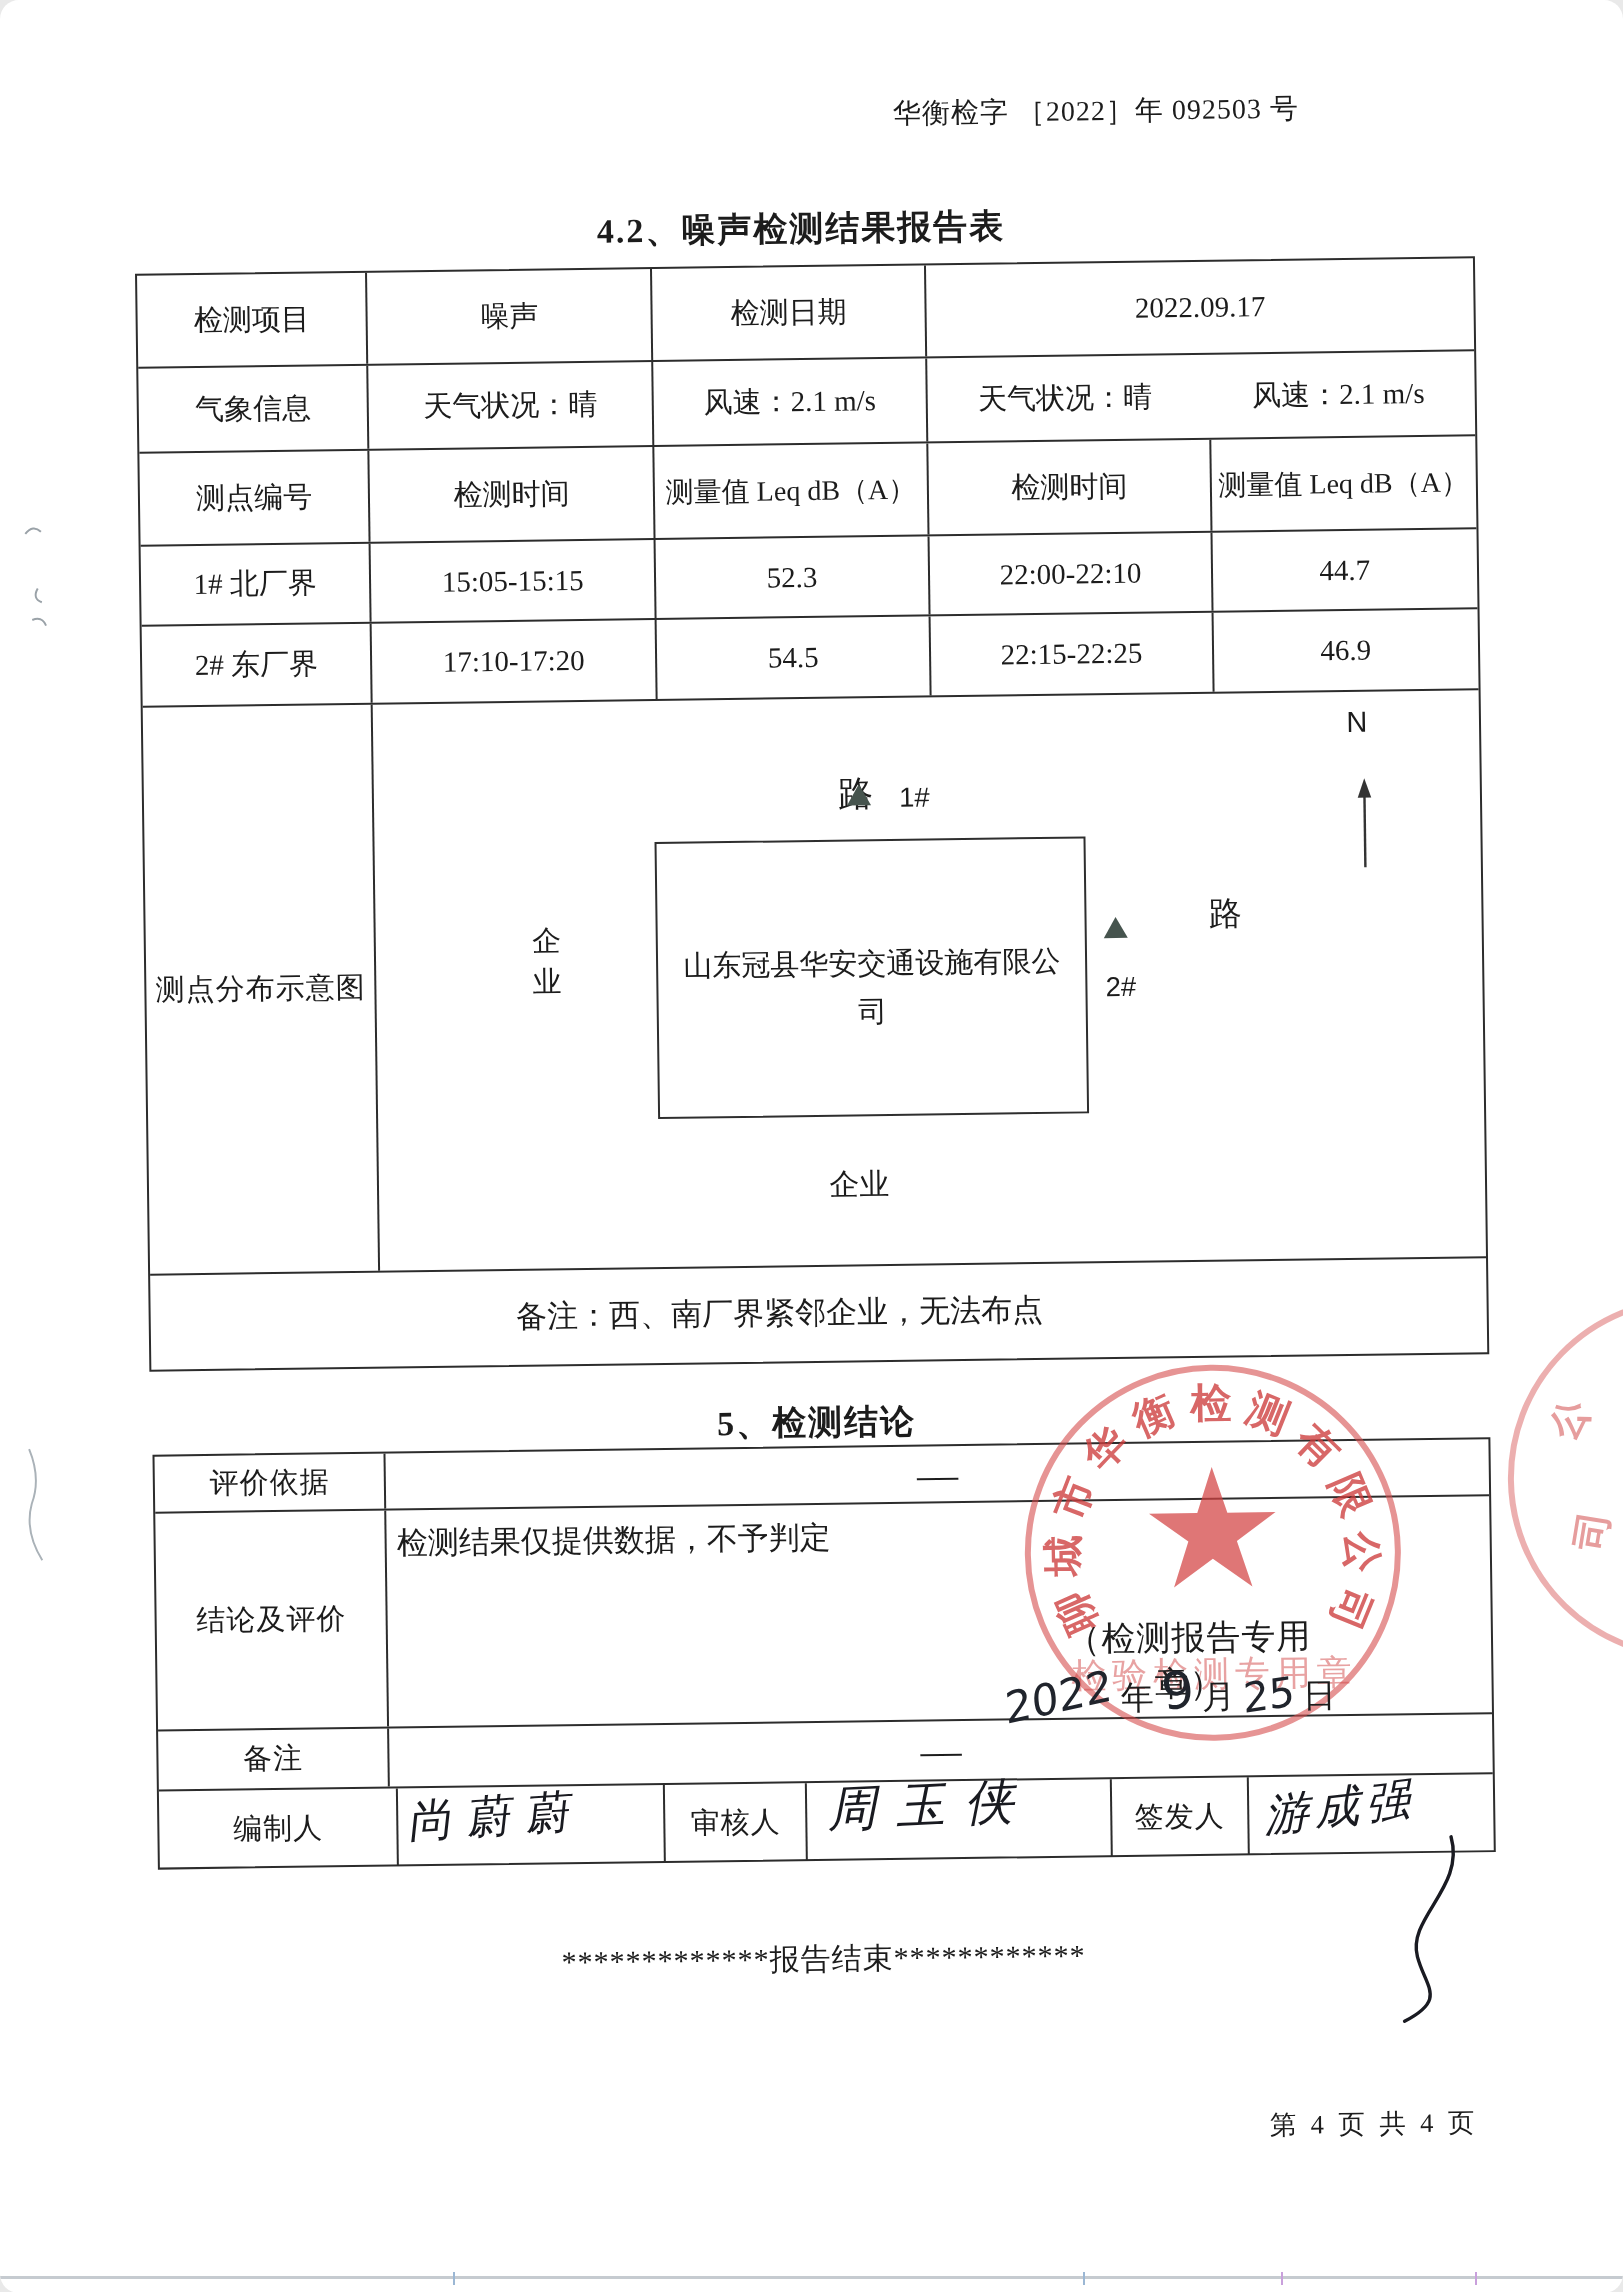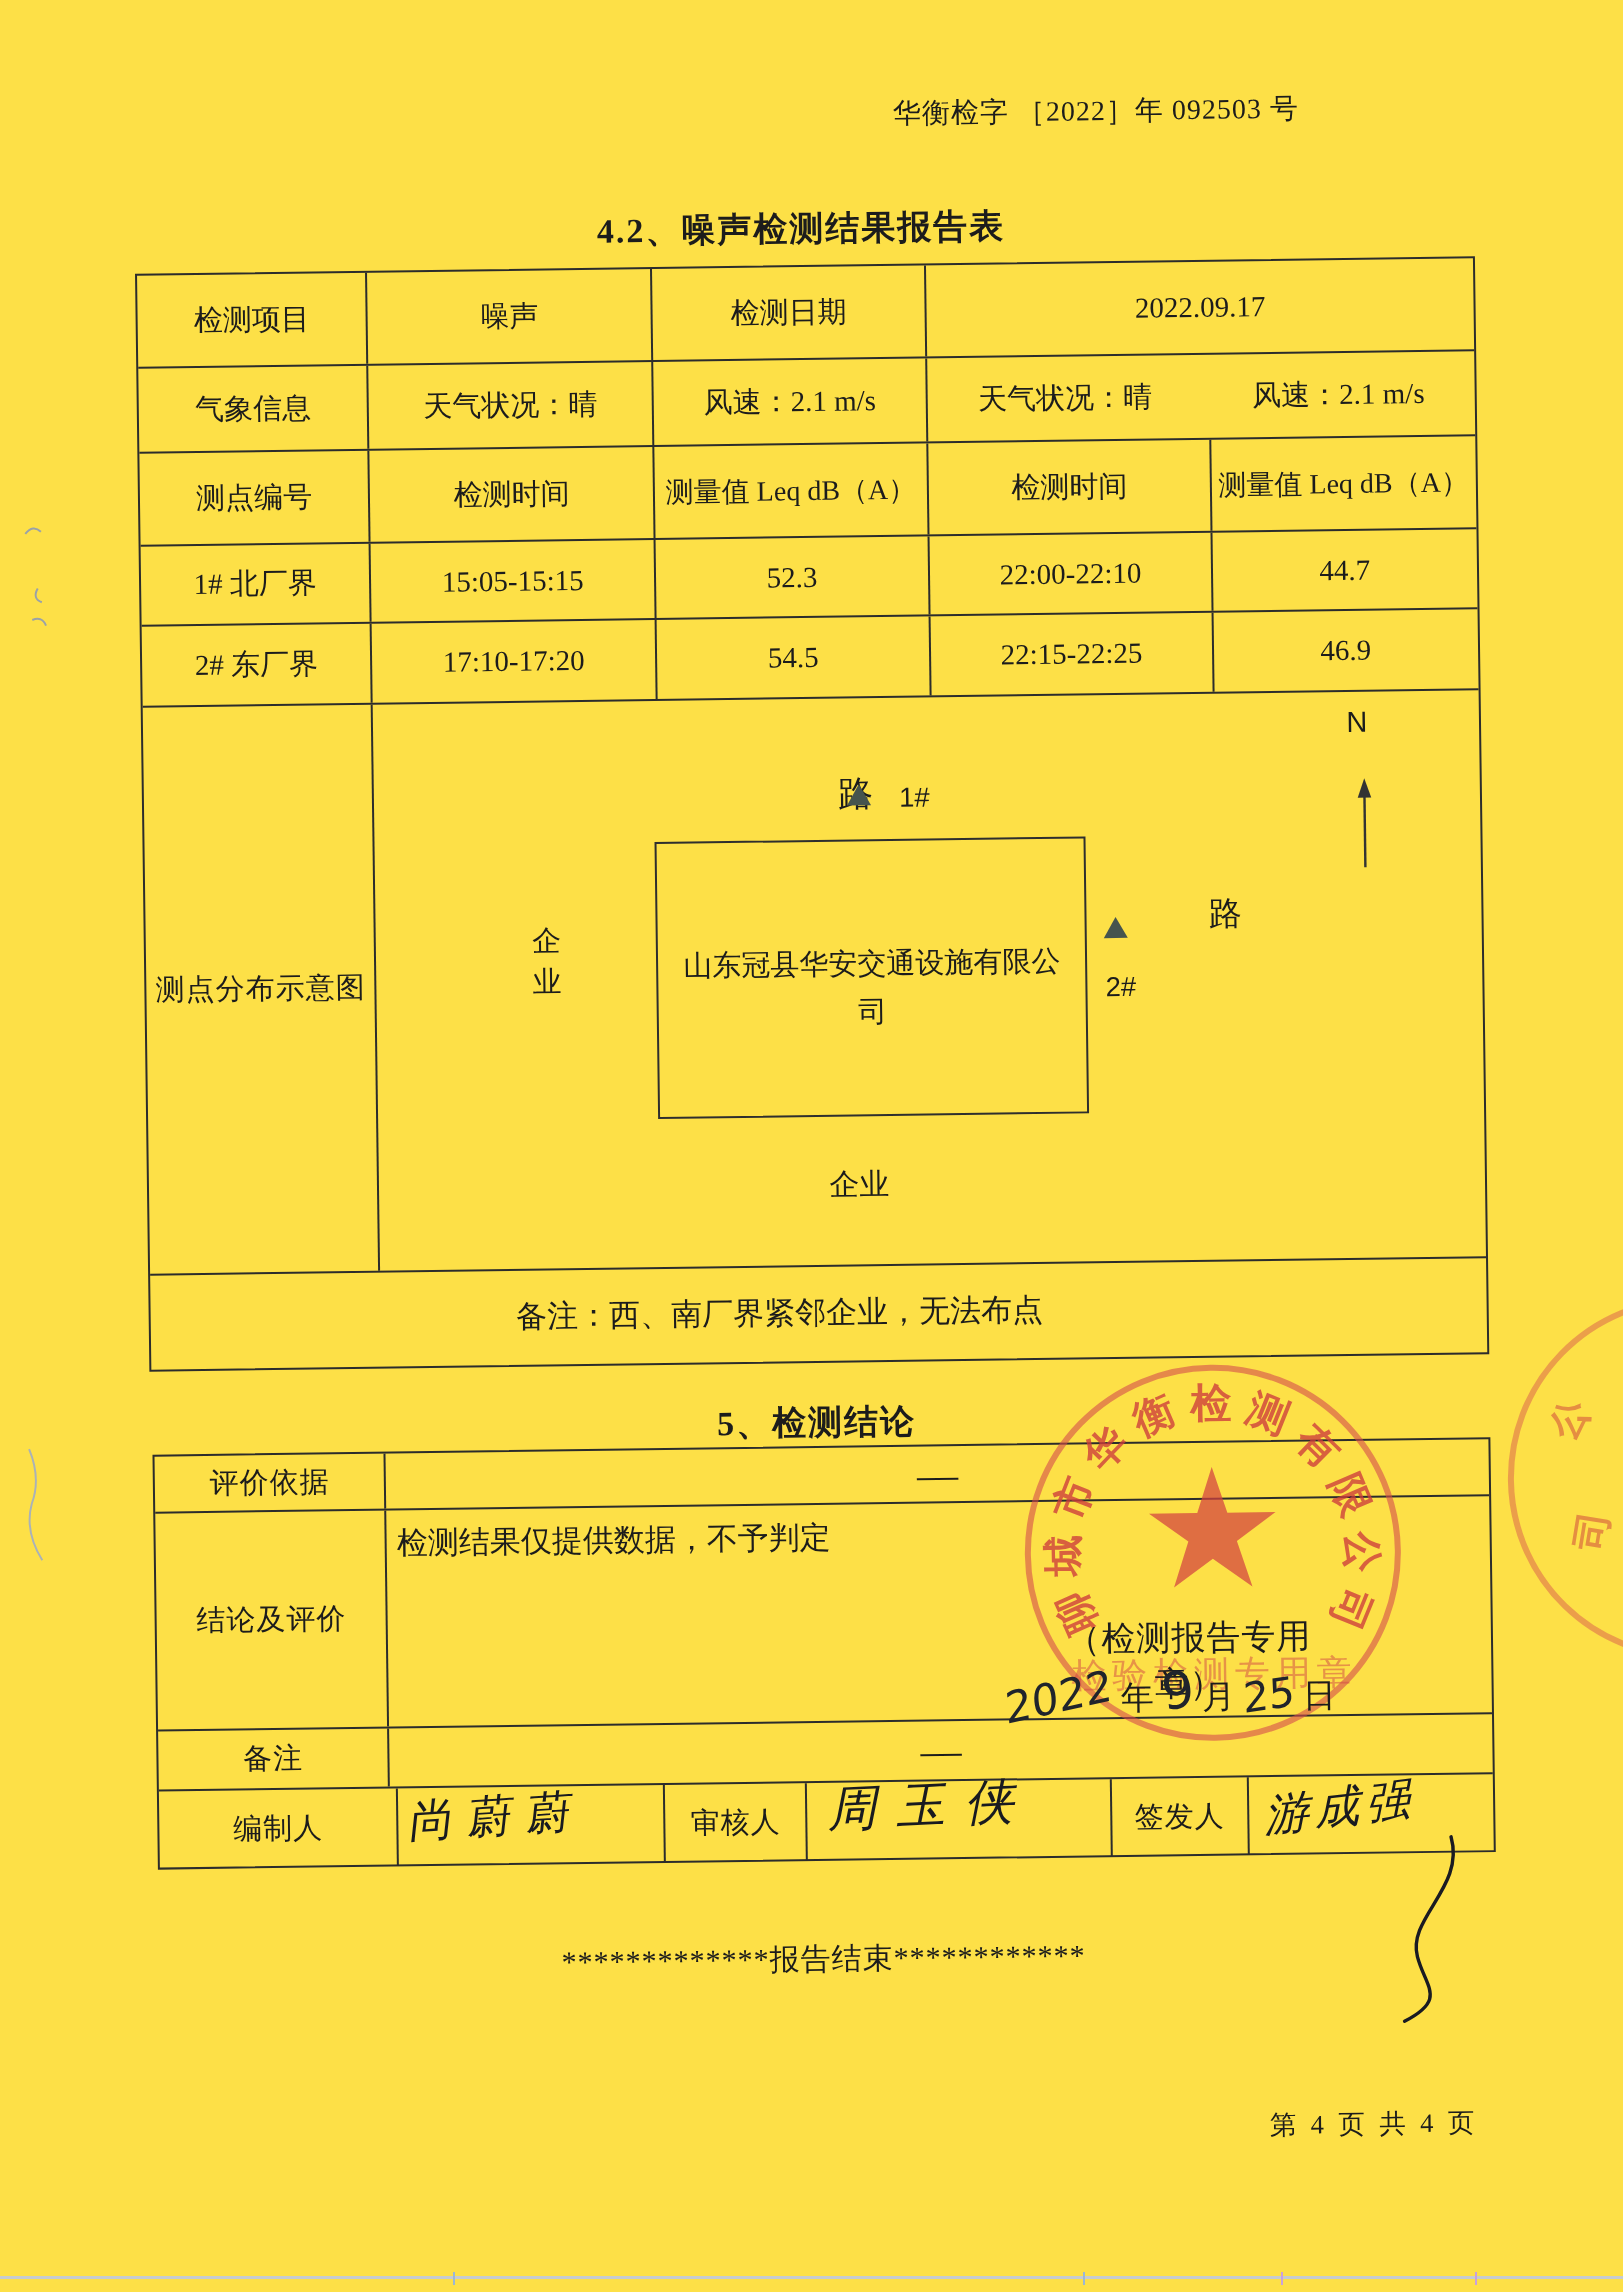--- a/index.html
+++ b/index.html
@@ -1,17 +1,17 @@
 <!DOCTYPE html>
 <html><head>
 <meta charset="utf-8">
 <style>
   html,body{margin:0;padding:0;background:#e9e9e9;}
-  #page{position:relative;width:1623px;height:2293px;background:#fde047;overflow:hidden;
-        font-family:"Liberation Serif","DejaVu Serif",serif;color:#1c1c1c;}
+  #page{position:relative;width:1623px;height:2293px;background:#ffffff;overflow:hidden;
+        font-family:"Liberation Serif","DejaVu Serif",serif;color:#1c1c1c;border-radius:19px;}
   #content{position:absolute;inset:0;transform:rotate(-0.75deg);transform-origin:50% 45%;}
   .abs{position:absolute;}
   .ctr{text-align:center;}
   
   .header-ref{top:96px;right:312px;font-size:28px;letter-spacing:1px;}
   .title1{top:206px;left:0;width:100%;font-size:34px;font-weight:bold;letter-spacing:2px;}
   .title2{top:1400px;left:0;width:100%;font-size:34px;font-weight:bold;letter-spacing:2px;}
   
   .tbl{position:absolute;border:2.9px solid #2c2c2c;box-sizing:border-box;background:transparent;}
   .row{display:flex;box-sizing:border-box;border-bottom:2px solid #2c2c2c;}

